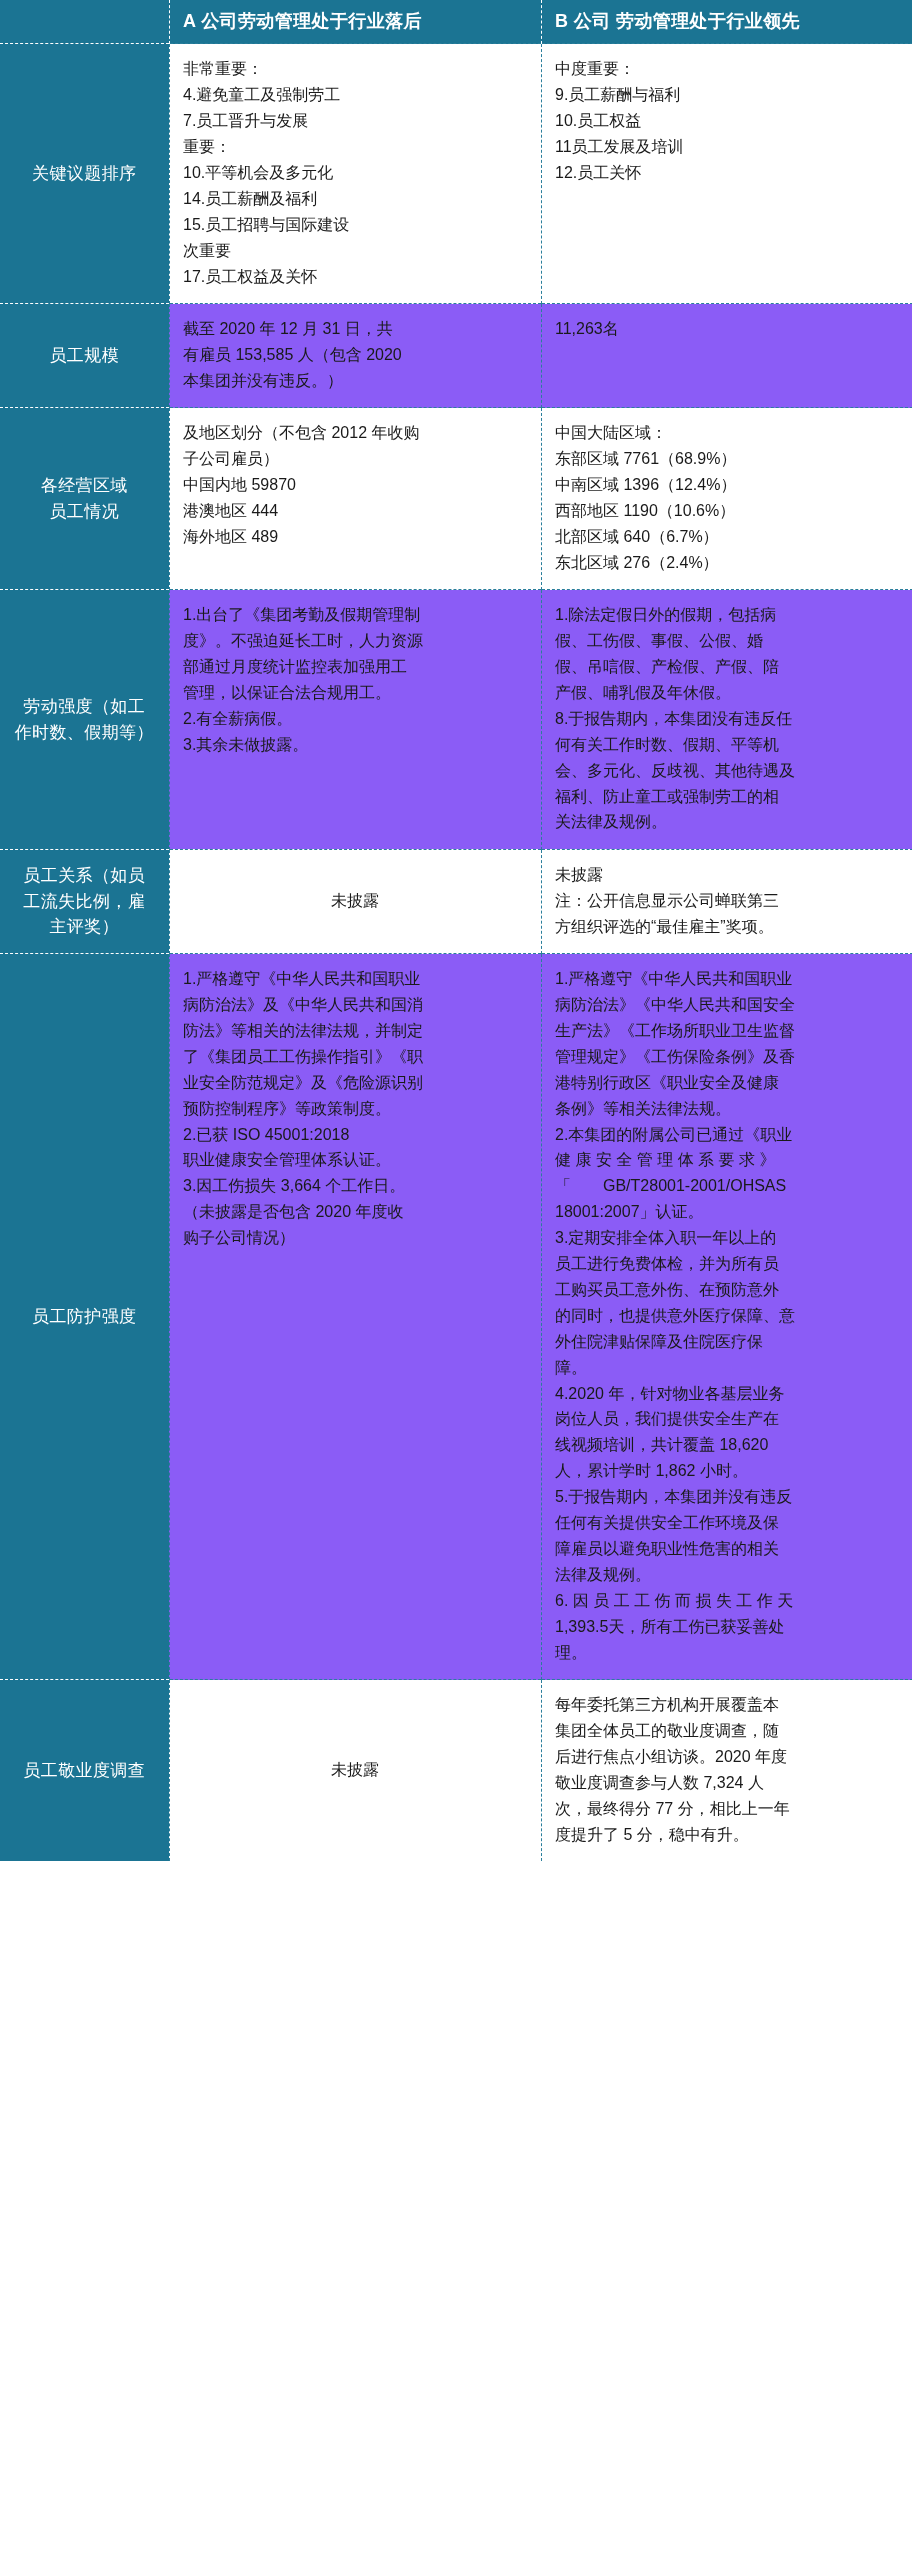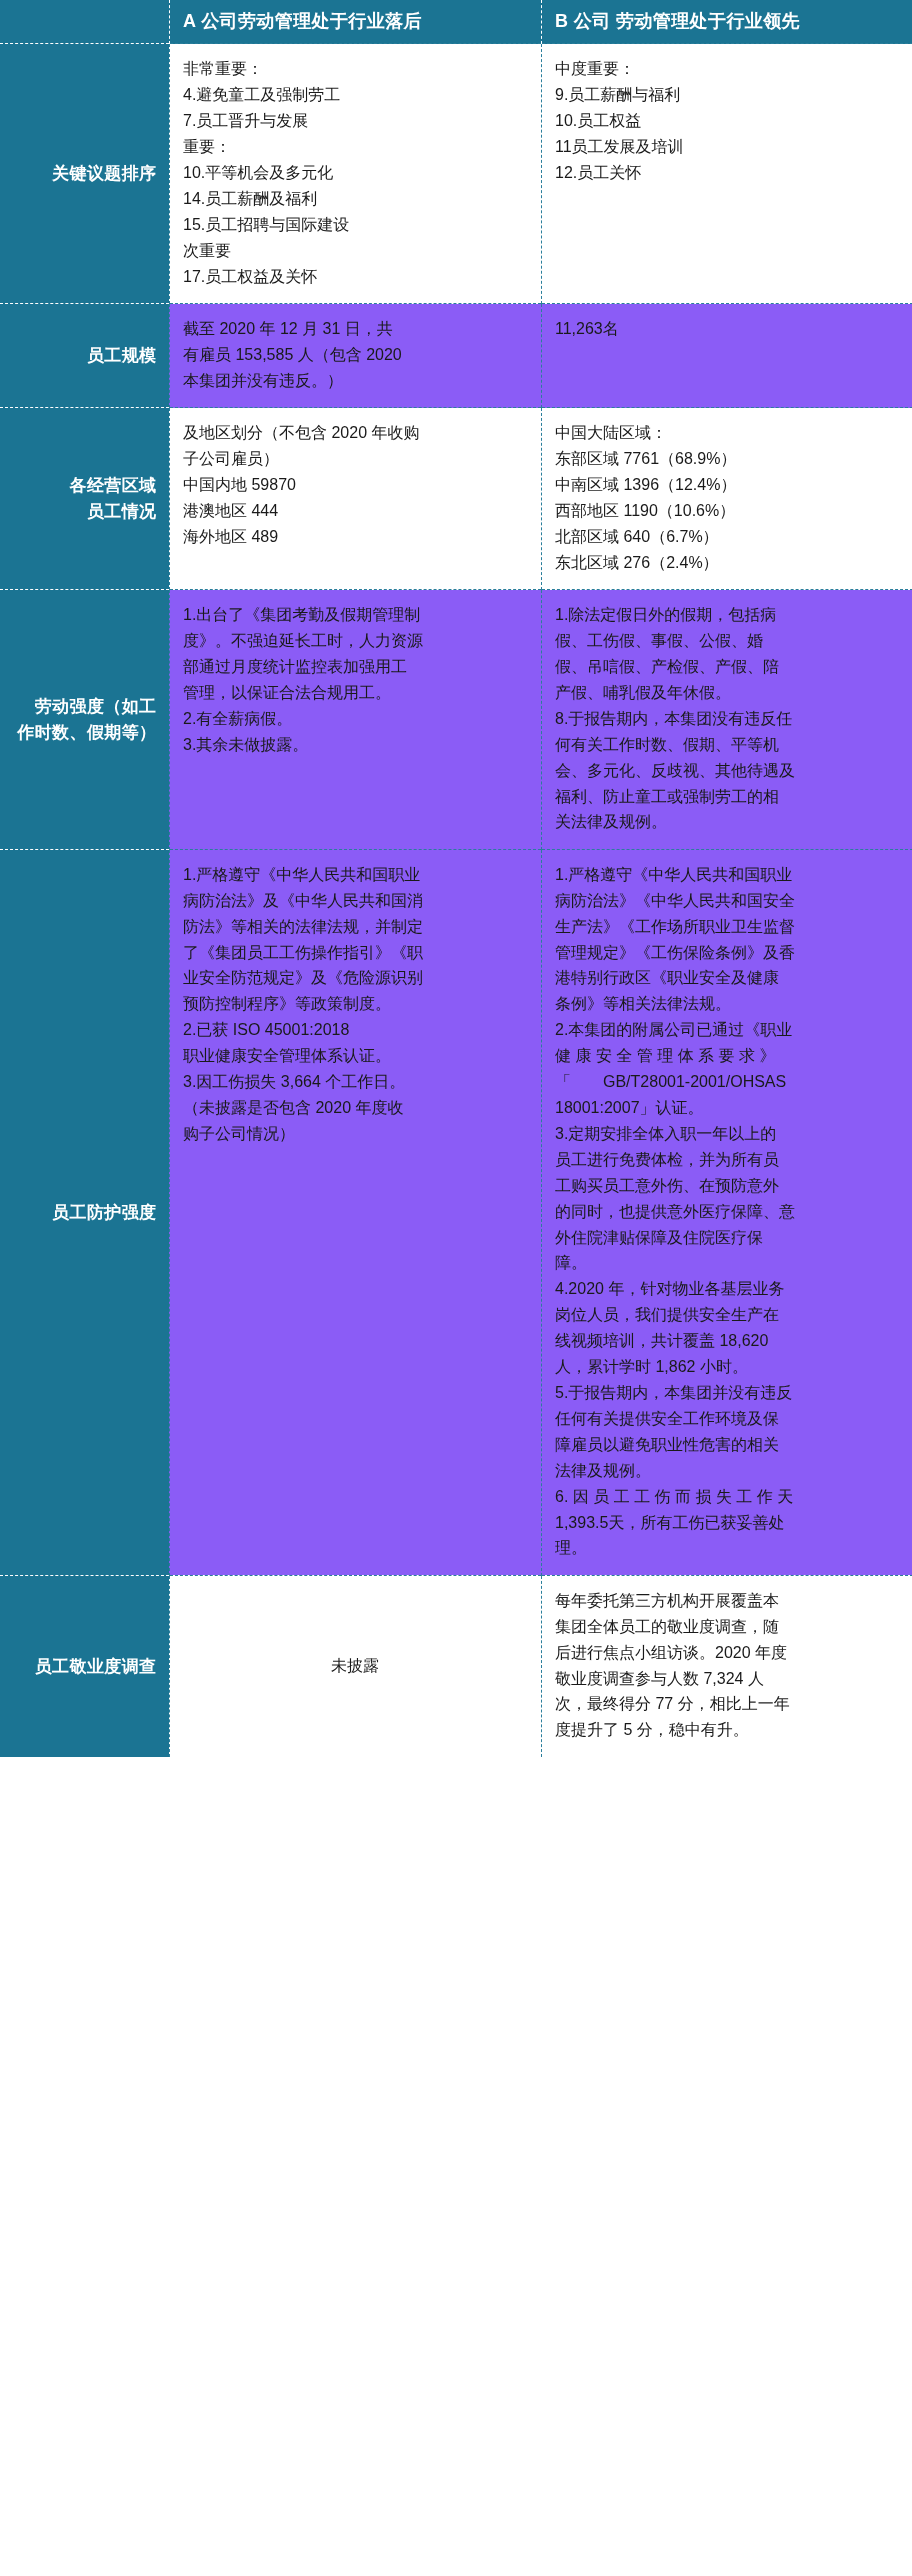--- a/index.html
+++ b/index.html
@@ -42,23 +42,23 @@
     vertical-align: middle;
     line-height: 1.3;
     letter-spacing: 0.4px;
   }
 
   
   td.label {
     background: #1b7493;
     color: #ffffff;
     font-size: 17px;
-    font-weight: bold;
+    font-weight: normal;
     line-height: 1.5;
-    text-align: right;
+    text-align: center;
     vertical-align: middle;
     padding: 8.4px 12px;
     border-top: 1.7px dashed #ffffff;
     letter-spacing: 0.4px;
   }
   
   td.cell {
     font-size: 16px;
     color: #1a1a1a;
     line-height: 1.62;
@@ -131,21 +131,21 @@
           <td class="cell alt">
             <span class="line">11,263名</span>
           </td>
         </tr>
         <tr>
           <td class="label">
             <span class="line">各经营区域</span>
             <span class="line">员工情况</span>
           </td>
           <td class="cell">
-            <span class="line">及地区划分（不包含 2020 年收购</span>
+            <span class="line">及地区划分（不包含 2012 年收购</span>
             <span class="line">子公司雇员）</span>
             <span class="line">中国内地 59870</span>
             <span class="line">港澳地区 444</span>
             <span class="line">海外地区 489</span>
           </td>
           <td class="cell">
             <span class="line">中国大陆区域：</span>
             <span class="line">东部区域 7761（68.9%）</span>
             <span class="line">中南区域 1396（12.4%）</span>
             <span class="line">西部地区 1190（10.6%）</span>
@@ -169,20 +169,35 @@
           <td class="cell alt">
             <span class="line">1.除法定假日外的假期，包括病</span>
             <span class="line">假、工伤假、事假、公假、婚</span>
             <span class="line">假、吊唁假、产检假、产假、陪</span>
             <span class="line">产假、哺乳假及年休假。</span>
             <span class="line">8.于报告期内，本集团没有违反任</span>
             <span class="line">何有关工作时数、假期、平等机</span>
             <span class="line">会、多元化、反歧视、其他待遇及</span>
             <span class="line">福利、防止童工或强制劳工的相</span>
             <span class="line">关法律及规例。</span>
+          </td>
+        </tr>
+        <tr>
+          <td class="label">
+            <span class="line">员工关系（如员</span>
+            <span class="line">工流失比例，雇</span>
+            <span class="line">主评奖）</span>
+          </td>
+          <td class="cell mid">
+            <span class="line">未披露</span>
+          </td>
+          <td class="cell">
+            <span class="line">未披露</span>
+            <span class="line">注：公开信息显示公司蝉联第三</span>
+            <span class="line">方组织评选的“最佳雇主”奖项。</span>
           </td>
         </tr>
         <tr>
           <td class="label">
             <span class="line">员工防护强度</span>
           </td>
           <td class="cell alt">
             <span class="line">1.严格遵守《中华人民共和国职业</span>
             <span class="line">病防治法》及《中华人民共和国消</span>
             <span class="line">防法》等相关的法律法规，并制定</span>

